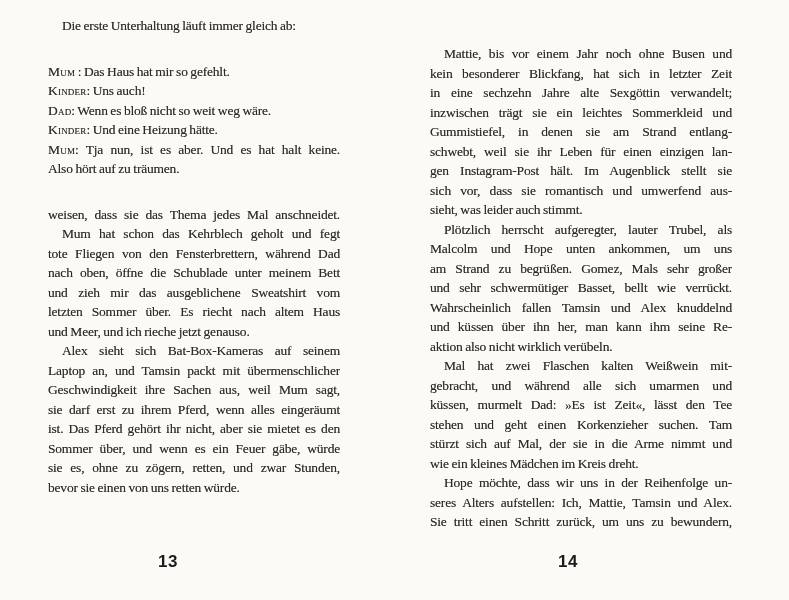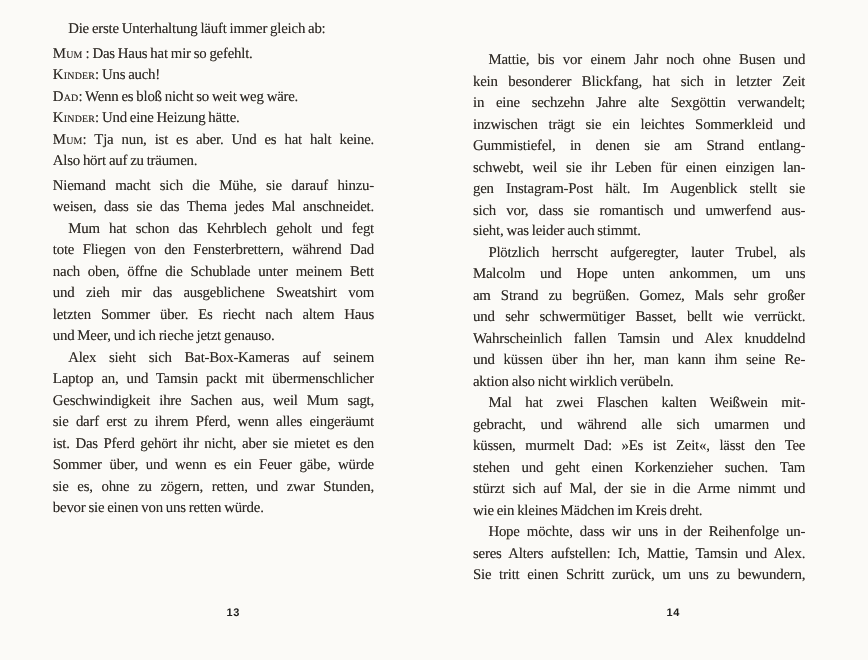--- a/index.html
+++ b/index.html
@@ -15,32 +15,32 @@
     font-size: 13.5px;
     line-height: 19.5px;
     color: #2e2a26;
     letter-spacing: -0.2px;
     word-spacing: -0.5px;
     text-shadow: 0 0 0.5px rgba(62, 52, 42, 0.55);
   }
   #leftcol  { left: 48px;  top: 16px; width: 292px; }
   #rightcol { left: 430px; top: 44px; width: 302px; }
   .block { margin: 0; }
-  .block.gap { margin-top: 3px; }
+  .block.gap { margin-top: 26px; }
   .line { height: 19.5px; overflow: hidden; white-space: normal; }
   .line.full { text-align: justify; text-align-last: justify; }
   .line.indent { text-indent: 14px; }
   .sc { font-variant: small-caps; letter-spacing: 0.2px; }
   .folio {
     position: absolute;
     top: 552px;
     width: 60px;
-    text-align: right;
+    text-align: left;
     font-family: "Liberation Sans", "DejaVu Sans", sans-serif;
-    font-size: 10px;
+    font-size: 17px;
     font-weight: bold;
     color: #1d1c1a;
     letter-spacing: 0.5px;
   }
   #folio-left  { left: 158px; }
   #folio-right { left: 558px; }
 </style>
 </head>
 <body>
 
@@ -50,21 +50,20 @@
     </div>
     <div class="block gap">
       <div class="line"><span class="sc">Mum</span> : Das Haus hat mir so gefehlt.</div>
       <div class="line"><span class="sc">Kinder</span>: Uns auch!</div>
       <div class="line"><span class="sc">Dad</span>: Wenn es bloß nicht so weit weg wäre.</div>
       <div class="line"><span class="sc">Kinder</span>: Und eine Heizung hätte.</div>
       <div class="line full"><span class="sc">Mum</span>: Tja nun, ist es aber. Und es hat halt keine.</div>
       <div class="line">Also hört auf zu träumen.</div>
     </div>
     <div class="block gap">
-      <div class="line full">Niemand macht sich die Mühe, sie darauf hinzu-</div>
       <div class="line full">weisen, dass sie das Thema jedes Mal anschneidet.</div>
     </div>
     <div class="block">
       <div class="line full indent">Mum hat schon das Kehrblech geholt und fegt</div>
       <div class="line full">tote Fliegen von den Fensterbrettern, während Dad</div>
       <div class="line full">nach oben, öffne die Schublade unter meinem Bett</div>
       <div class="line full">und zieh mir das ausgeblichene Sweatshirt vom</div>
       <div class="line full">letzten Sommer über. Es riecht nach altem Haus</div>
       <div class="line">und Meer, und ich rieche jetzt genauso.</div>
     </div>

